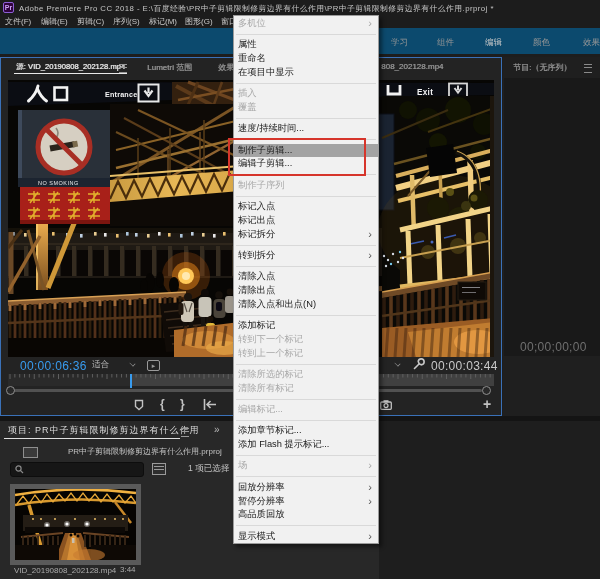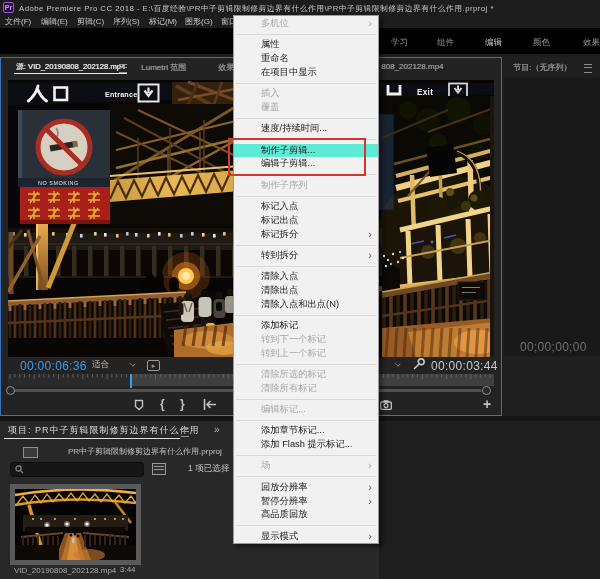--- a/index.html
+++ b/index.html
@@ -6,40 +6,40 @@
   body{width:600px;height:579px;overflow:hidden;background:#1d1d1d;
        font-family:"Liberation Sans",sans-serif;position:relative;}
   .abs{position:absolute;}
   #titlebar{left:0;top:0;width:600px;height:15px;background:#1c1c1c;}
   #prlogo{left:3px;top:2px;width:11px;height:11px;background:#31033f;border:1px solid #8c5fd6;
           border-radius:2px;box-sizing:border-box;color:#c9a1f2;font-size:7px;line-height:9px;
           text-align:center;font-weight:bold;}
   #title{left:19px;top:3px;font-size:7.8px;color:#c6c6c6;letter-spacing:0.45px;white-space:nowrap;}
   #menubar{left:0;top:15px;width:600px;height:13px;background:#1c1c1c;}
   .mb{position:absolute;top:1px;font-size:8px;color:#c9c9c9;white-space:nowrap;}
-  #wsbar{left:0;top:28px;width:600px;height:26px;background:#000000;}
+  #wsbar{left:0;top:28px;width:600px;height:26px;background:#0c4a6e;}
   .ws{position:absolute;top:9px;font-size:8.5px;color:#969696;}
   
   #srcpanel{left:0;top:57px;width:502px;height:359px;background:#232323;
             border:1px solid #3a71b8;box-sizing:border-box;}
   #srcvideo{left:8px;top:80px;width:486px;height:277px;}
   .tabtx{position:absolute;top:62px;font-size:8px;color:#d8d8d8;white-space:nowrap;text-shadow:0.5px 0 0 currentColor;}
   .tabgray{color:#8f8f8f;}
   
   #progpanel{left:503px;top:57px;width:97px;height:359px;background:#1f1f1f;}
   
   #bottomrow{left:0;top:421px;width:600px;height:158px;background:#282828;}
   #timeline{left:379px;top:421px;width:221px;height:158px;background:#1e1e1e;}
   
   #ctxmenu{left:233px;top:15px;width:146px;background:#f1f1f1;border:1px solid #9b9b9b;
            box-sizing:border-box;box-shadow:3px 3px 4px rgba(0,0,0,0.45);padding-top:1px;}
-  .mi{height:13.8px;line-height:13.8px;padding-left:27px;font-size:9.3px;color:#191919;
+  .mi{height:13.8px;line-height:13.8px;padding-left:4px;font-size:9.3px;color:#191919;
       position:relative;white-space:nowrap;}
   .mi.d{color:#a7a7a7;}
-  .mi.sel{background:#5eead4;}
+  .mi.sel{background:#a3a3a3;}
   .mi .ar{position:absolute;right:6px;top:0;font-size:11px;color:#555;}
   .mi.d .ar{color:#a7a7a7;}
   .sep{height:1px;background:#d9d9d9;margin:3.25px 2px;}
   #redrect{left:228px;top:138px;width:138px;height:38px;border:2px solid #d6352b;
            box-sizing:border-box;z-index:60;}
   .tc{font-size:12px;letter-spacing:0.3px;}
 </style>
 </head>
 <body>
 <div id="titlebar" class="abs"></div>
@@ -378,21 +378,21 @@
 <line x1="461" y1="248" x2="459" y2="277" stroke="#3a200e" stroke-width="3" opacity="0.45"></line>
 <line x1="470" y1="248" x2="468" y2="277" stroke="#3a200e" stroke-width="3" opacity="0.45"></line>
 <line x1="479" y1="248" x2="477" y2="277" stroke="#3a200e" stroke-width="3" opacity="0.45"></line>
 <rect x="482" y="16" width="4" height="261" fill="#1c150c"></rect>
 </svg>
 <div class="tabtx abs" style="left:16px;font-size:7.6px;color:#e2e2e2">源: VID_20190808_202128.mp4</div>
 <div class="abs" style="left:119px;top:64px;width:8px;height:7px;border-top:1px solid #9a9a9a;border-bottom:1px solid #9a9a9a">
     <div style="height:1px;background:#9a9a9a;margin-top:2px"></div>
   </div>
 <div class="abs" style="left:14px;top:73px;width:113px;height:1px;background:#e8e8e8"></div>
-<div class="tabtx tabgray abs" style="left:141px">Lumetri 范围</div>
+<div class="tabtx tabgray abs" style="left:147px">Lumetri 范围</div>
 <div class="tabtx tabgray abs" style="left:218px">效果控件</div>
 <div class="tabtx tabgray abs" style="left:381px">808_202128.mp4</div>
 <div id="progpanel" class="abs"></div>
 <div class="tabtx tabgray abs" style="left:513px">节目:（无序列）</div>
 <div class="abs" style="left:584px;top:64px;width:8px;height:7px;border-top:1px solid #8a8a8a;border-bottom:1px solid #8a8a8a">
     <div style="height:1px;background:#8a8a8a;margin-top:2px"></div>
   </div>
 <div class="abs" style="left:504px;top:78px;width:96px;height:278px;background:#191919"></div>
 <div class="abs tc" style="left:520px;top:340px;color:#6f6f6f">00;00;00;00</div>
 

